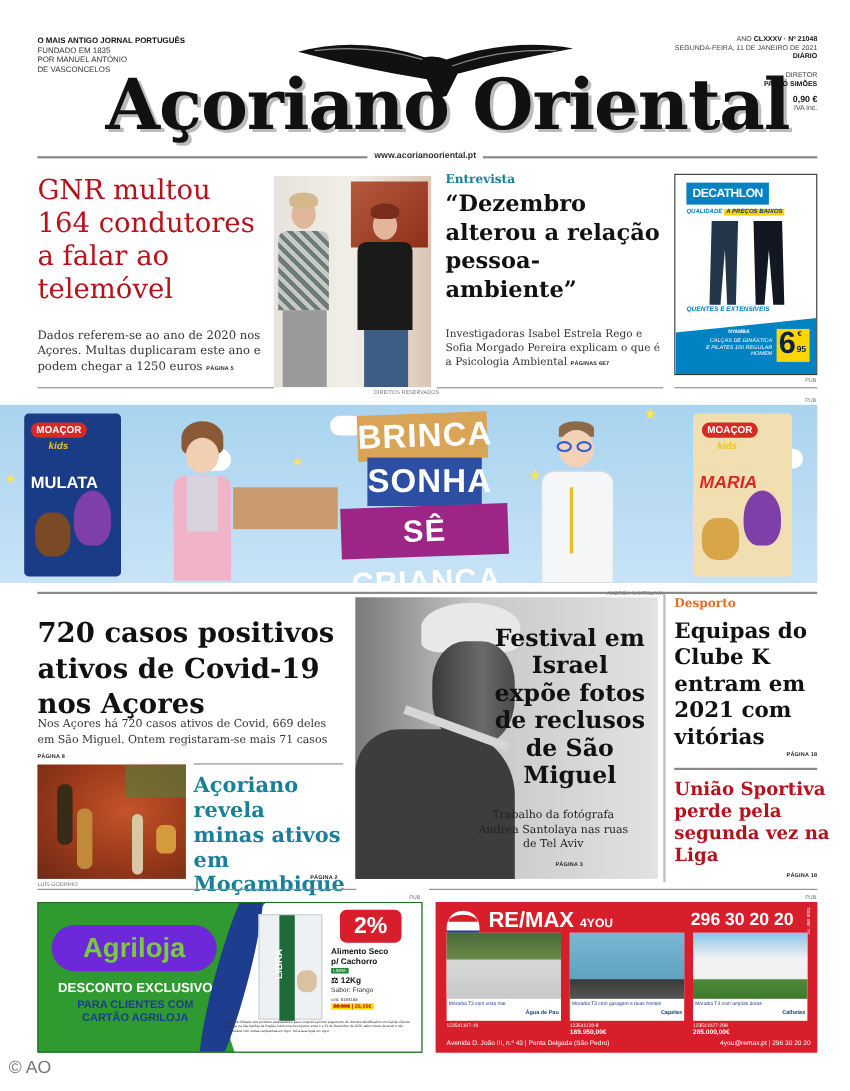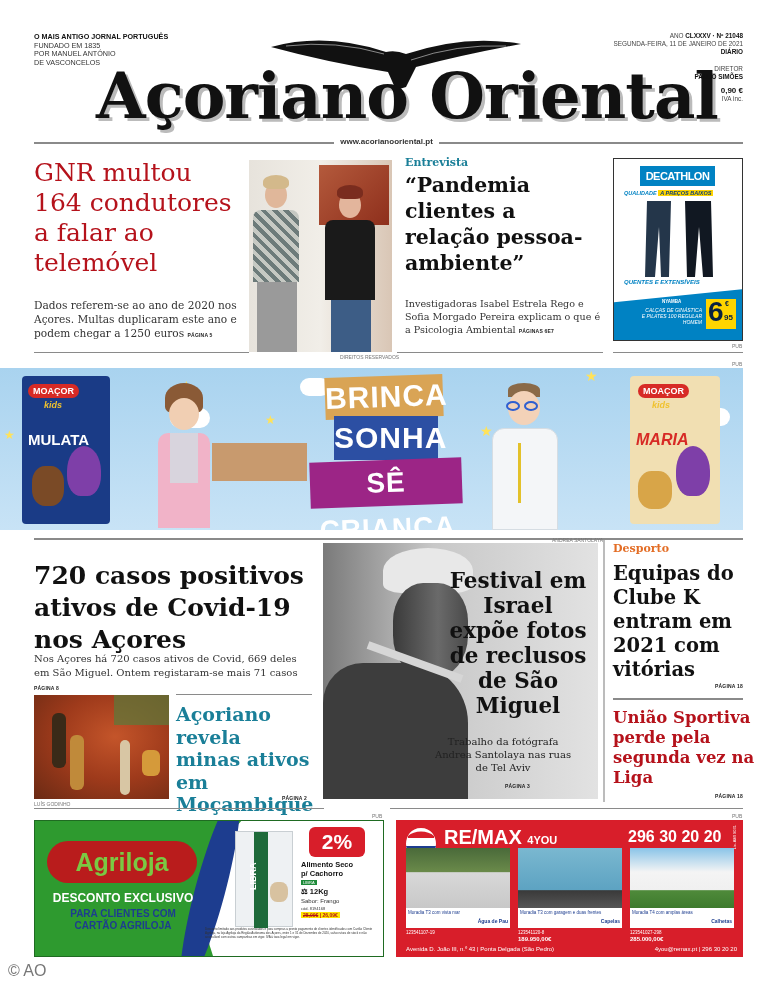--- a/index.html
+++ b/index.html
@@ -111,26 +111,26 @@
   <div class="abs" style="left:90px;top:32px;width:22px;height:26px;border-radius:50%;background:#e3b59c;"></div>
   <div class="abs" style="left:88px;top:25px;width:26px;height:14px;border-radius:50% 50% 30% 30%;background:#7a2c1e;"></div>
   <div class="abs" style="left:76px;top:60px;width:50px;height:80px;border-radius:8px 8px 0 0;background:#1a1a1a;"></div>
   <div class="abs" style="left:82px;top:140px;width:40px;height:52px;background:#3d5d86;"></div>
 </div>
 <div class="abs credit" style="left:340px;top:354px;">Direitos reservados</div>
 
 <div class="hr" style="left:34px;top:352px;width:215px;height:1px;"></div>
 
 <div class="abs interview-kicker serif h-teal">Entrevista</div>
-<h2 class="abs interview-title serif">“Pandemia clientes a relação pessoa-ambiente”</h2>
+<h2 class="abs interview-title serif">“Dezembro alterou a relação pessoa-ambiente”</h2>
 <p class="abs interview-deck serif"><span>Investigadoras Isabel Estrela Rego e Sofia Morgado Pereira explicam o que é a Psicologia Ambiental</span> <span class="pg">Páginas 6e7</span></p>
 <div class="hr" style="left:397px;top:352px;width:206px;height:1px;"></div>
 
 <div class="abs deca">
-  <div class="abs sans" style="left:10px;top:7px;width:75px;height:20px;background:#0082c3;color:#fff;font-weight:bold;font-size:11px;line-height:20px;text-align:center;letter-spacing:-0.5px;margin-left:16px;">DECATHLON</div>
+  <div class="abs sans" style="left:10px;top:7px;width:75px;height:20px;background:#0082c3;color:#fff;font-weight:bold;font-size:11px;line-height:20px;text-align:center;letter-spacing:-0.5px;">DECATHLON</div>
   <div class="abs sans" style="left:10px;top:31px;font-size:5.5px;font-weight:bold;font-style:italic;color:#0082c3;text-transform:uppercase;">
     <span>Qualidade</span>
     <span style="background:#ffd500;color:#0a3d7a;padding:0 2px;">a preços baixos</span>
   </div>
 
   <svg class="abs" style="left:25px;top:40px" width="80" height="80" viewBox="0 0 80 80">
     <path d="M8 2 L32 2 L30 78 L22 78 L20 28 L16 78 L6 78 Z" fill="#24364a"></path>
     <path d="M46 2 L72 2 L74 78 L64 78 L60 28 L56 78 L48 78 Z" fill="#111822"></path>
   </svg>
   <div class="abs sans" style="left:10px;top:120px;font-size:6px;font-weight:bold;font-style:italic;color:#0082c3;text-transform:uppercase;">Quentes e extensíveis</div>
@@ -238,21 +238,21 @@
 <div class="abs pg" style="left:715px;top:683px;">Página 18</div>
 <div class="hr" style="left:613px;top:698px;width:130px;"></div>
 <h3 class="abs uniao-title serif h-red">União Sportiva perde pela segunda vez na Liga</h3>
 <div class="abs pg" style="left:715px;top:793px;">Página 18</div>
 <div class="hr" style="left:390px;top:808px;width:353px;height:1px;"></div>
 
 <div class="abs credit" style="left:372px;top:813px;">PUB</div>
 <div class="abs agri">
   <div class="abs" style="left:170px;top:-40px;width:260px;height:260px;border-radius:50%;background:#fff;"></div>
   <div class="abs" style="left:160px;top:-30px;width:30px;height:200px;background:#1d3d8f;border-radius:50%;transform:rotate(15deg);"></div>
-  <div class="abs sans" style="left:12px;top:20px;width:150px;height:42px;border-radius:21px;background:#b91c1c;color:#7ac943;font-weight:bold;font-size:25px;line-height:42px;text-align:center;">Agriloja</div>
+  <div class="abs sans" style="left:12px;top:20px;width:150px;height:42px;border-radius:21px;background:#6d28d9;color:#7ac943;font-weight:bold;font-size:25px;line-height:42px;text-align:center;">Agriloja</div>
   <div class="abs sans" style="left:8px;top:70px;width:160px;text-align:center;font-weight:bold;font-size:12px;color:#fff;text-transform:uppercase;">Desconto exclusivo</div>
   <div class="abs sans" style="left:8px;top:87px;width:160px;text-align:center;font-weight:bold;font-size:10px;line-height:12px;color:#1d3d8f;text-transform:uppercase;">para clientes com</div>
   <div class="abs sans" style="left:8px;top:99px;width:160px;text-align:center;font-weight:bold;font-size:10px;line-height:12px;color:#1d3d8f;text-transform:uppercase;">cartão Agriloja</div>
 
   <div class="abs" style="left:200px;top:10px;width:58px;height:96px;background:#eef1f3;border:1px solid #c9cfd3;">
     <div class="abs" style="left:18px;top:0;width:14px;height:96px;background:#1e6a3a;"></div>
     <div class="abs sans" style="left:12px;top:58px;color:#fff;font-size:9px;font-weight:bold;transform:rotate(-90deg);transform-origin:left top;">LIBRA</div>
     <div class="abs" style="left:34px;top:50px;width:18px;height:20px;background:#d8c2a0;border-radius:40%;"></div>
   </div>
   <div class="abs sans" style="left:274px;top:6px;width:56px;height:30px;background:#d81e2a;border-radius:6px;color:#fff;font-weight:bold;font-size:21px;line-height:30px;text-align:center;">2%</div>

